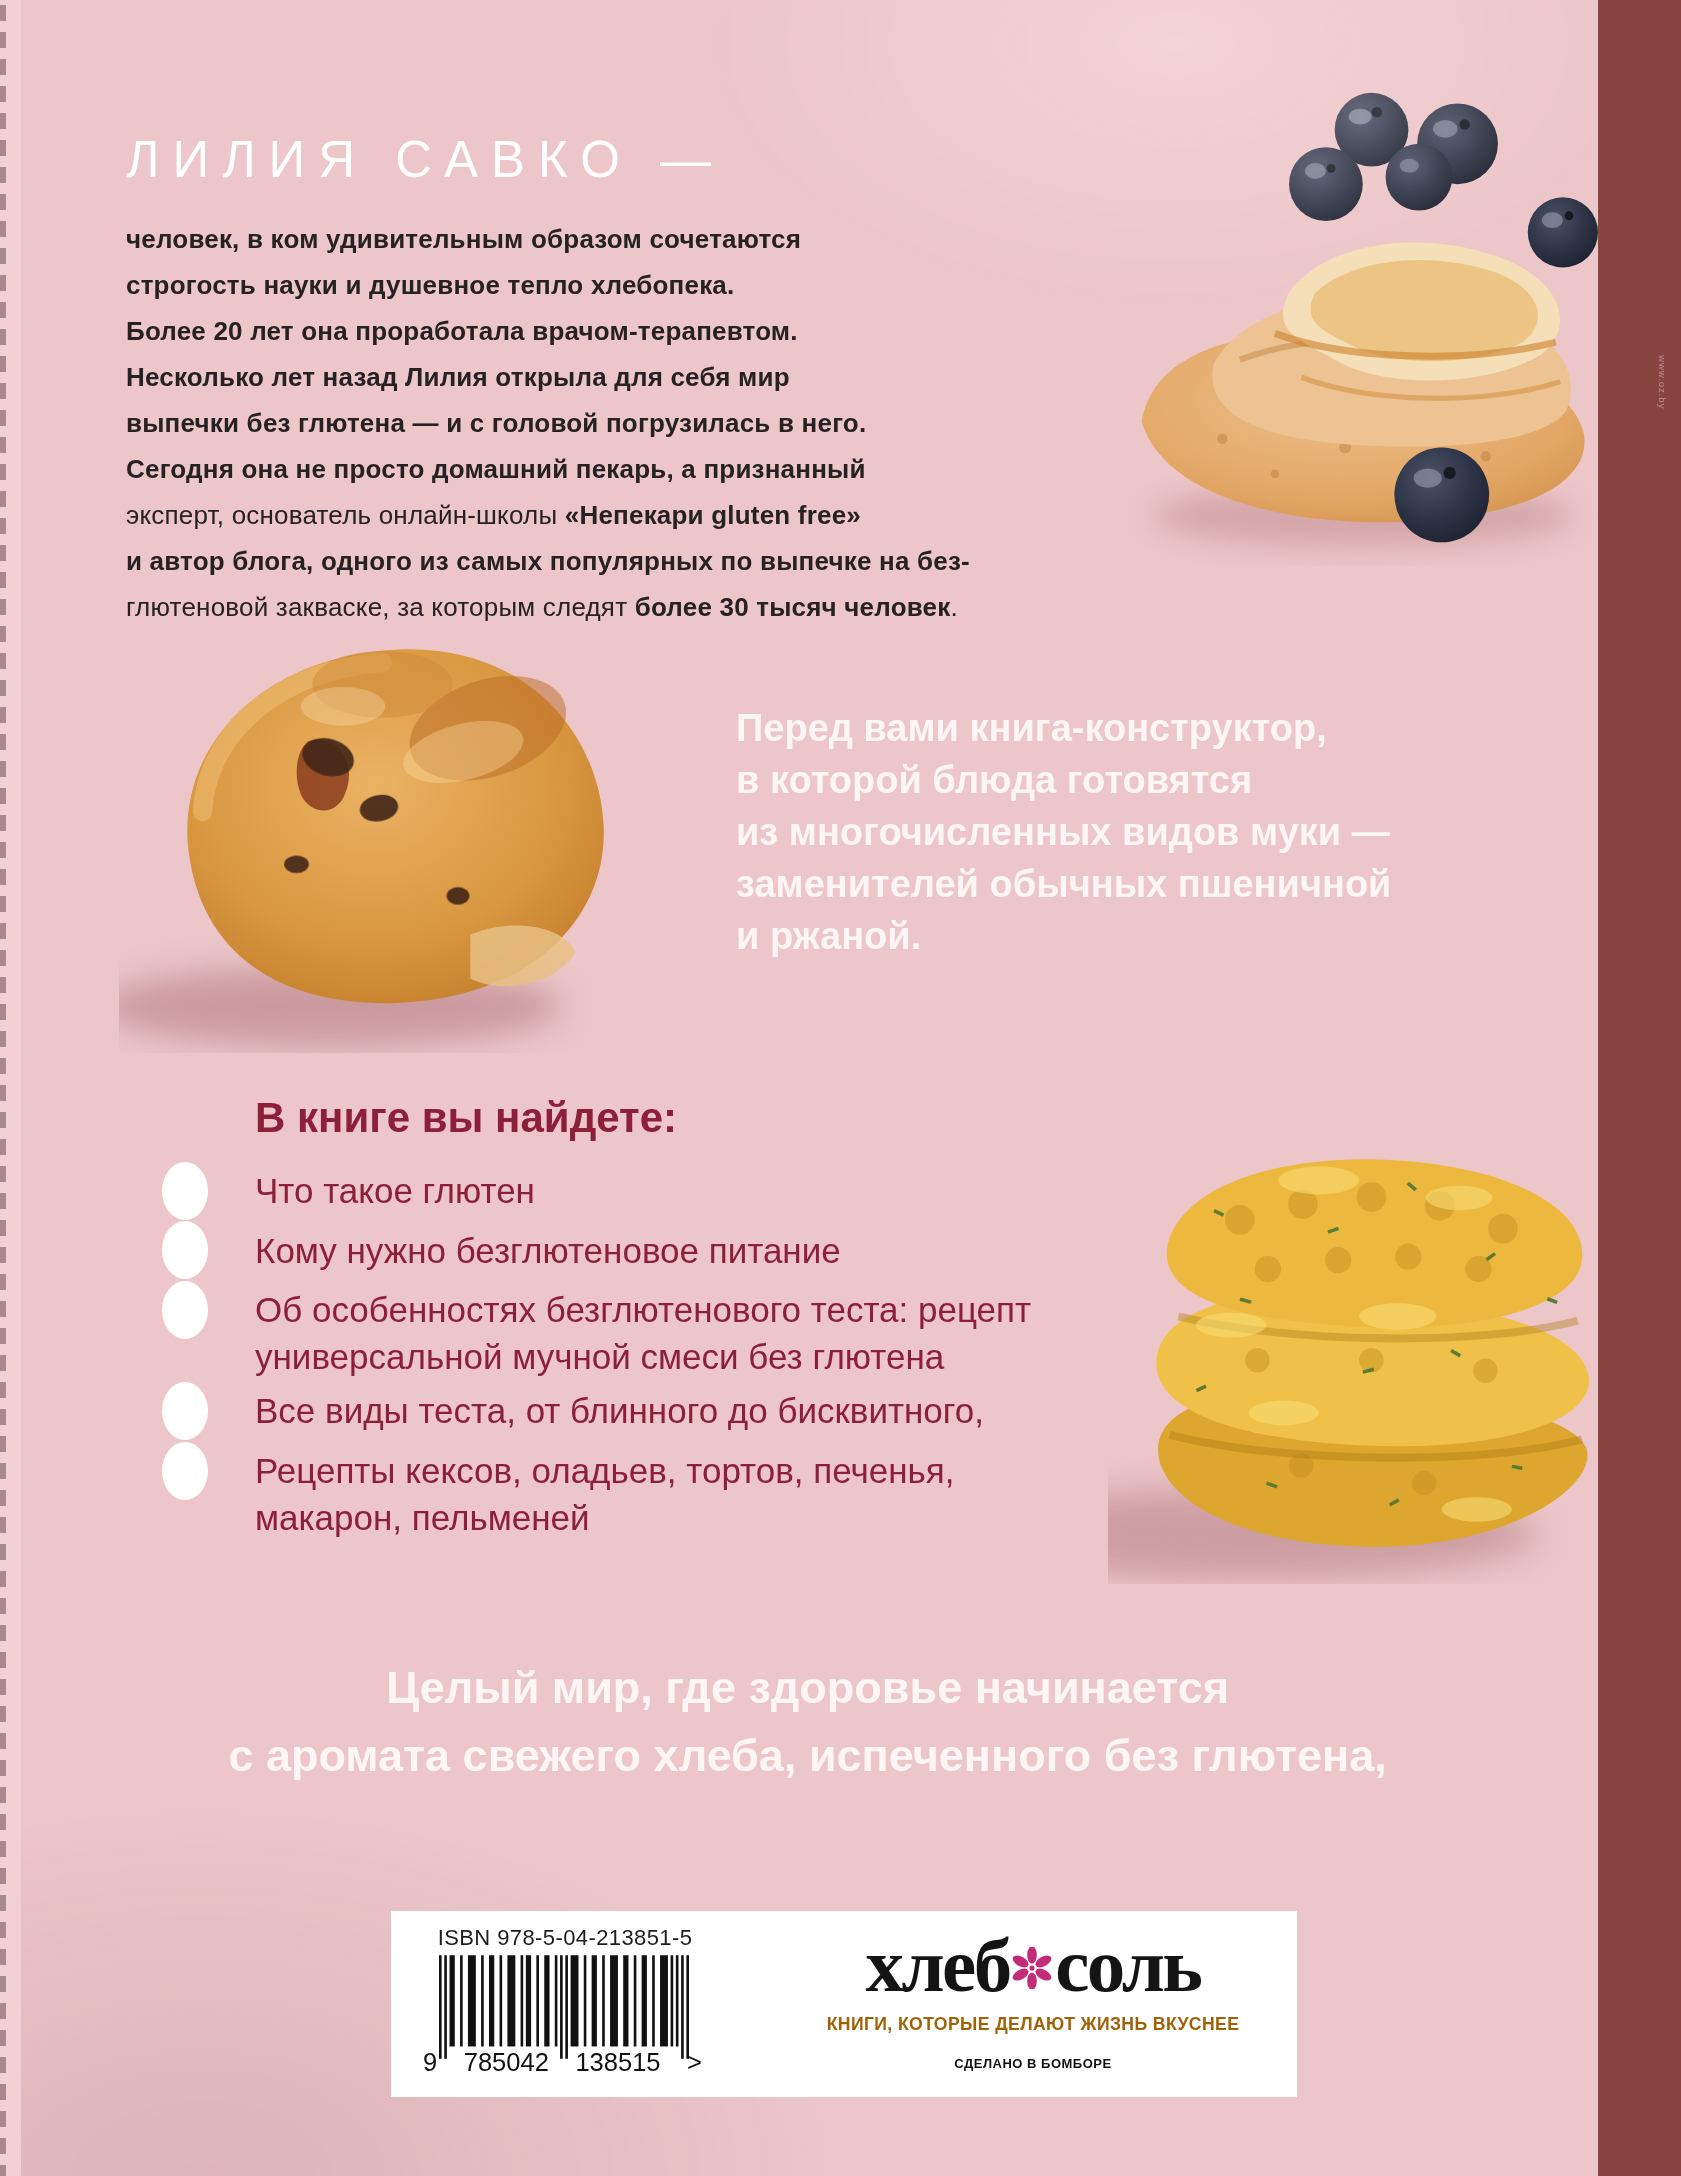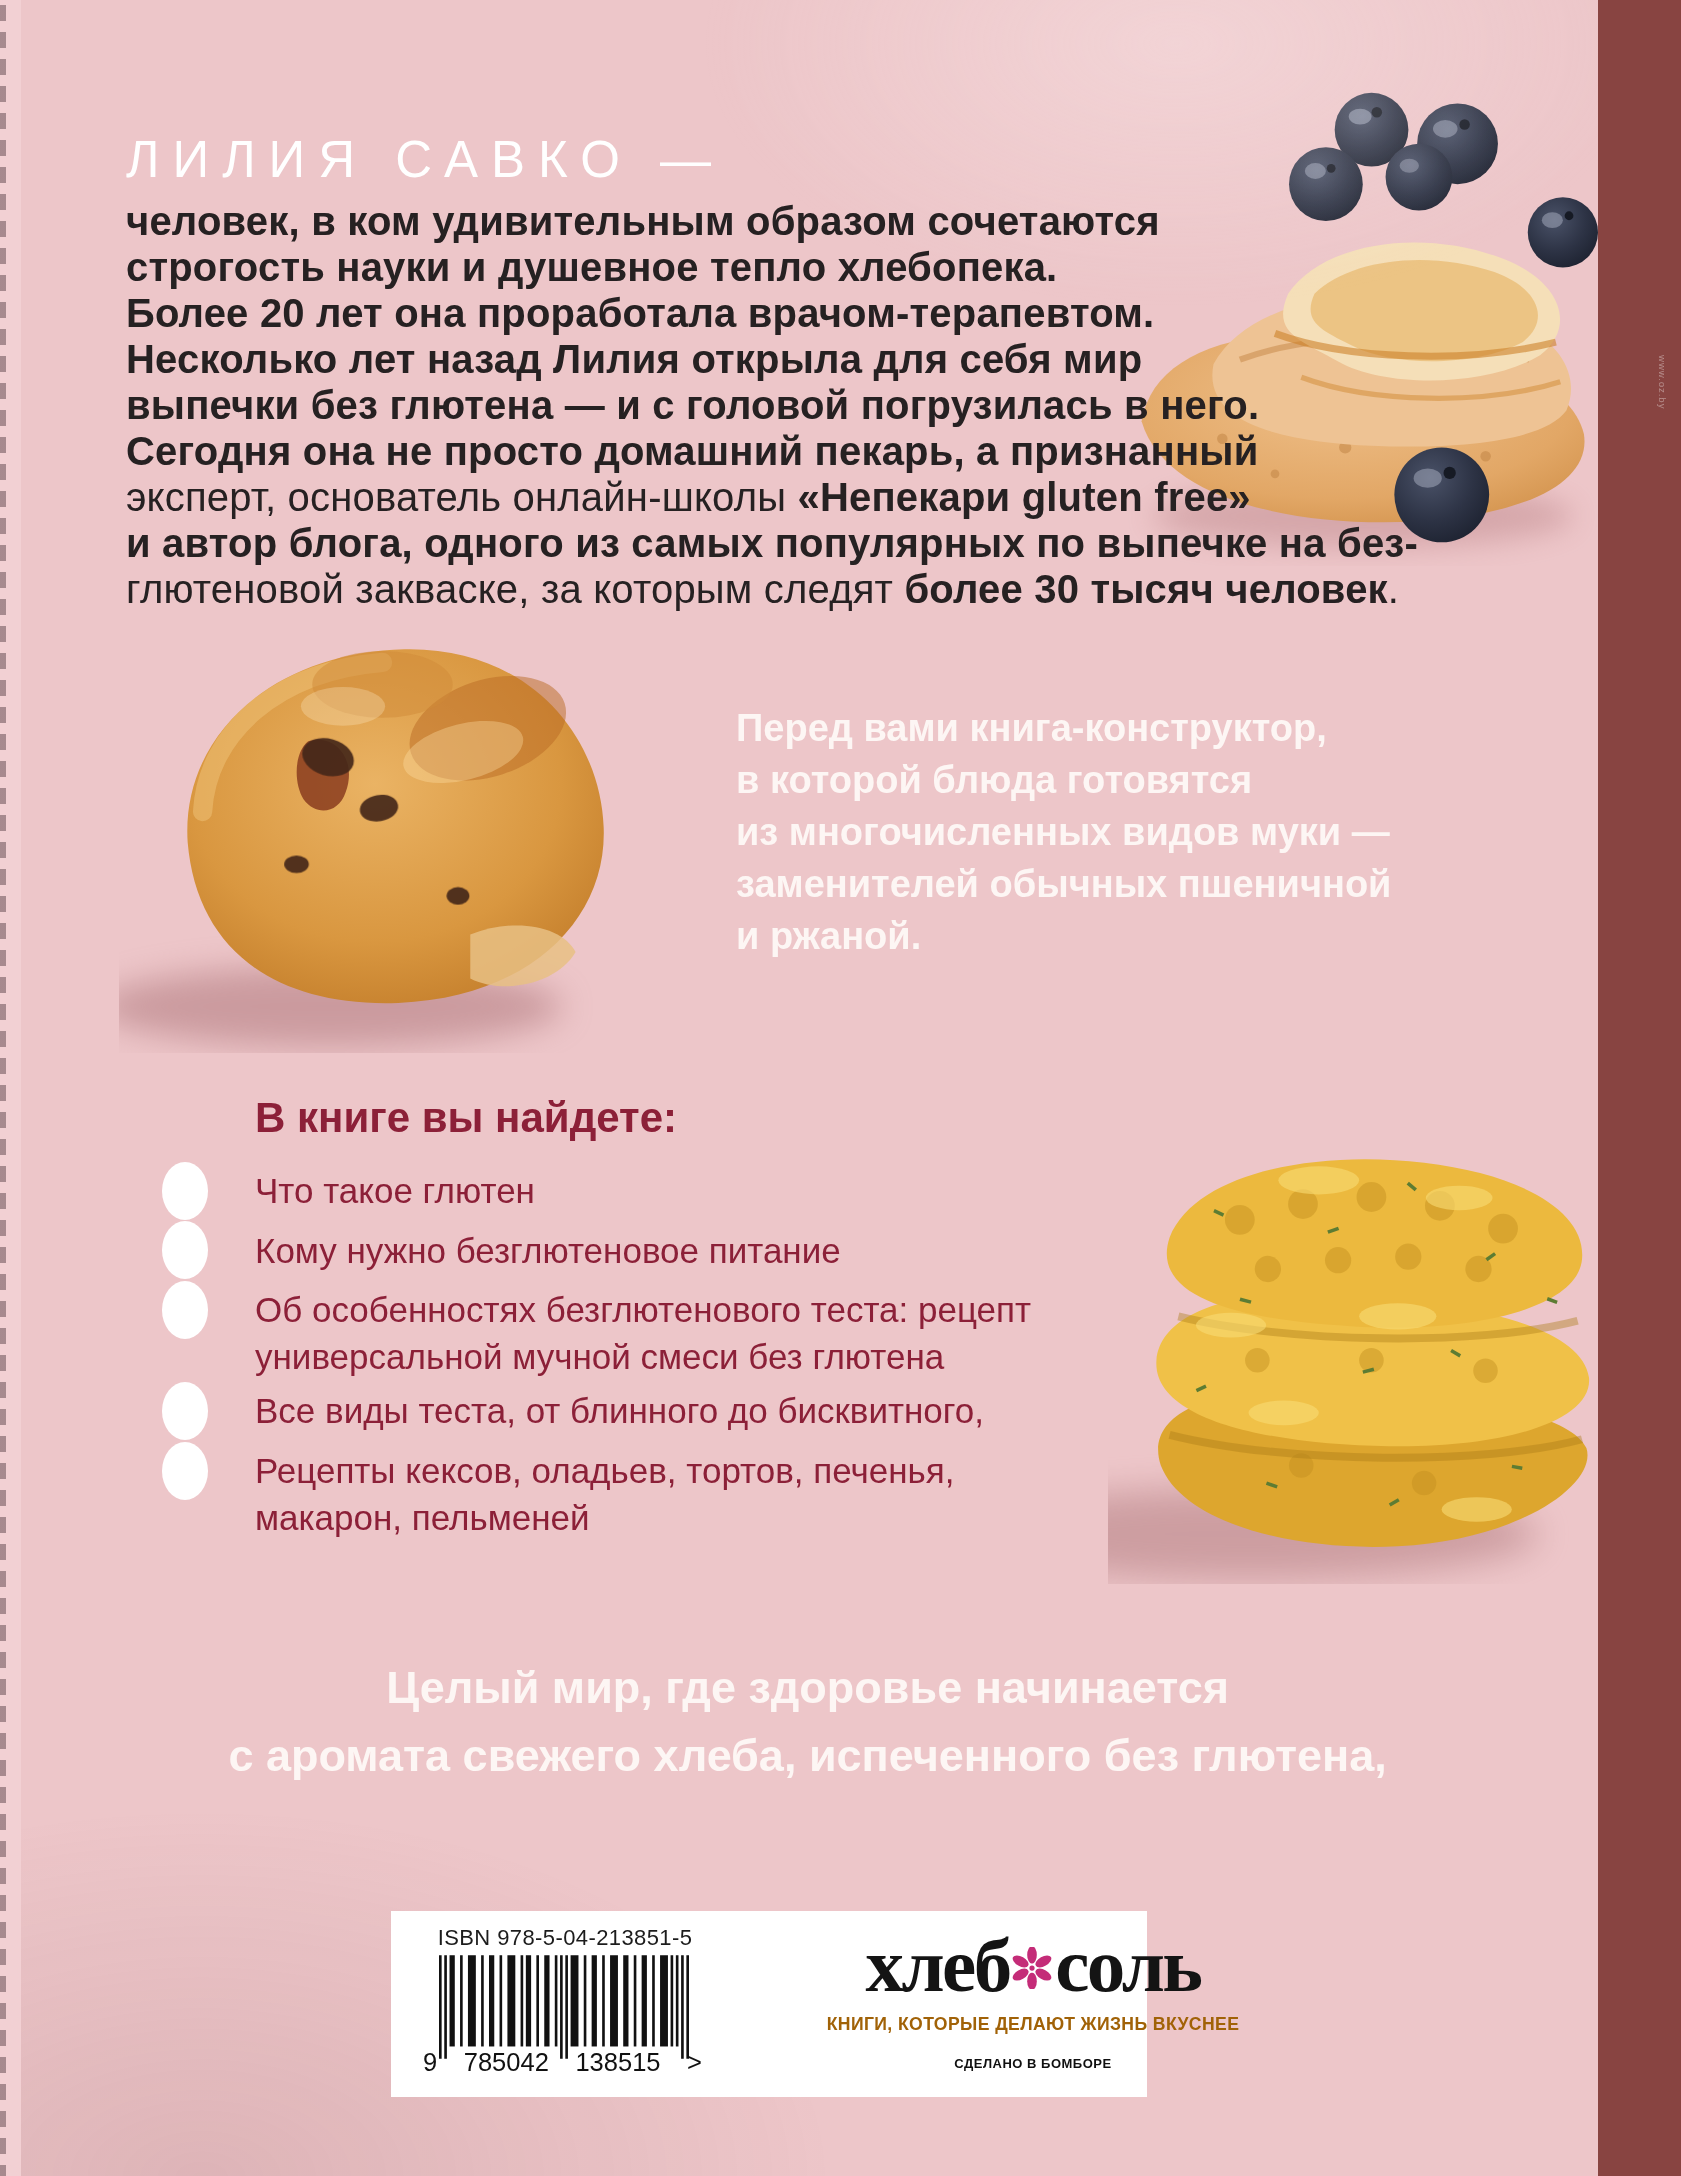--- a/index.html
+++ b/index.html
@@ -33,22 +33,22 @@
   .watermark{position:absolute;left:1657px;top:355px;z-index:7;
     writing-mode:vertical-rl;font-size:9.7px;letter-spacing:0.9px;color:rgba(255,255,255,.38)}
 
   .layer-text{position:absolute;inset:0;z-index:3}
   .layer-art{position:absolute;inset:0;z-index:1}
   .art{position:absolute}
 
   
   .author-title{position:absolute;left:126px;top:130px;
     font-size:51px;font-weight:500;letter-spacing:13px;color:#ffffff;white-space:nowrap}
-  .bio{position:absolute;left:126px;top:198px;color:var(--ink);
-    font-size:40px;line-height:46px;letter-spacing:0.2px}
+  .bio{position:absolute;left:126px;top:216px;color:var(--ink);
+    font-size:26px;line-height:46px;letter-spacing:0.2px}
   .bio .b{font-weight:700}
 
   
   .intro{position:absolute;left:736px;top:702px;color:var(--white-text);
     font-size:38px;line-height:52px;font-weight:700}
 
   
   .contents-heading{position:absolute;left:255px;top:1094px;
     font-size:42px;font-weight:700;color:var(--maroon)}
   .contents-list{position:absolute;left:162px;top:1160px;list-style:none;width:1009px}
@@ -56,21 +56,21 @@
   .contents-list li:first-child{margin-top:7px}
   .contents-list .bullet{flex:none;width:46px;height:58px;border-radius:50%;
     background:#ffffff;margin-right:47px;margin-top:-5.3px}
   .contents-list .btext{font-size:35px;line-height:47px;font-weight:500;color:var(--maroon)}
 
   
   .quote{position:absolute;left:17.6px;top:1654px;width:1580px;text-align:center;
     color:var(--white-text);font-size:45px;line-height:68px;font-weight:700}
 
   
-  .pubbox{position:absolute;left:391px;top:1911px;width:756px;height:186px;background:#ffffff;z-index:4}
+  .pubbox{position:absolute;left:391px;top:1911px;width:906px;height:186px;background:#ffffff;z-index:4}
   .isbn{position:absolute;left:37px;top:14px;width:274px;text-align:center;
     font-size:22px;font-weight:500;letter-spacing:0.4px;color:#1c1c1c}
   .barcode{position:absolute;left:48px;top:44px}
   .bdigits{position:absolute;left:32px;top:137px;width:279px;display:flex;
     justify-content:space-between;font-size:25.5px;color:#111;font-weight:400}
   .brand{position:absolute;left:414px;top:8.8px;width:456px;text-align:center}
   .logo{display:flex;justify-content:center;align-items:center;
     font-family:"Liberation Serif",serif;font-weight:700;font-size:77px;
     letter-spacing:-2.6px;color:#141414;line-height:91px}
   .logo .flower{width:42px;height:42px;margin:5.3px 1.8px 0 1.8px}

